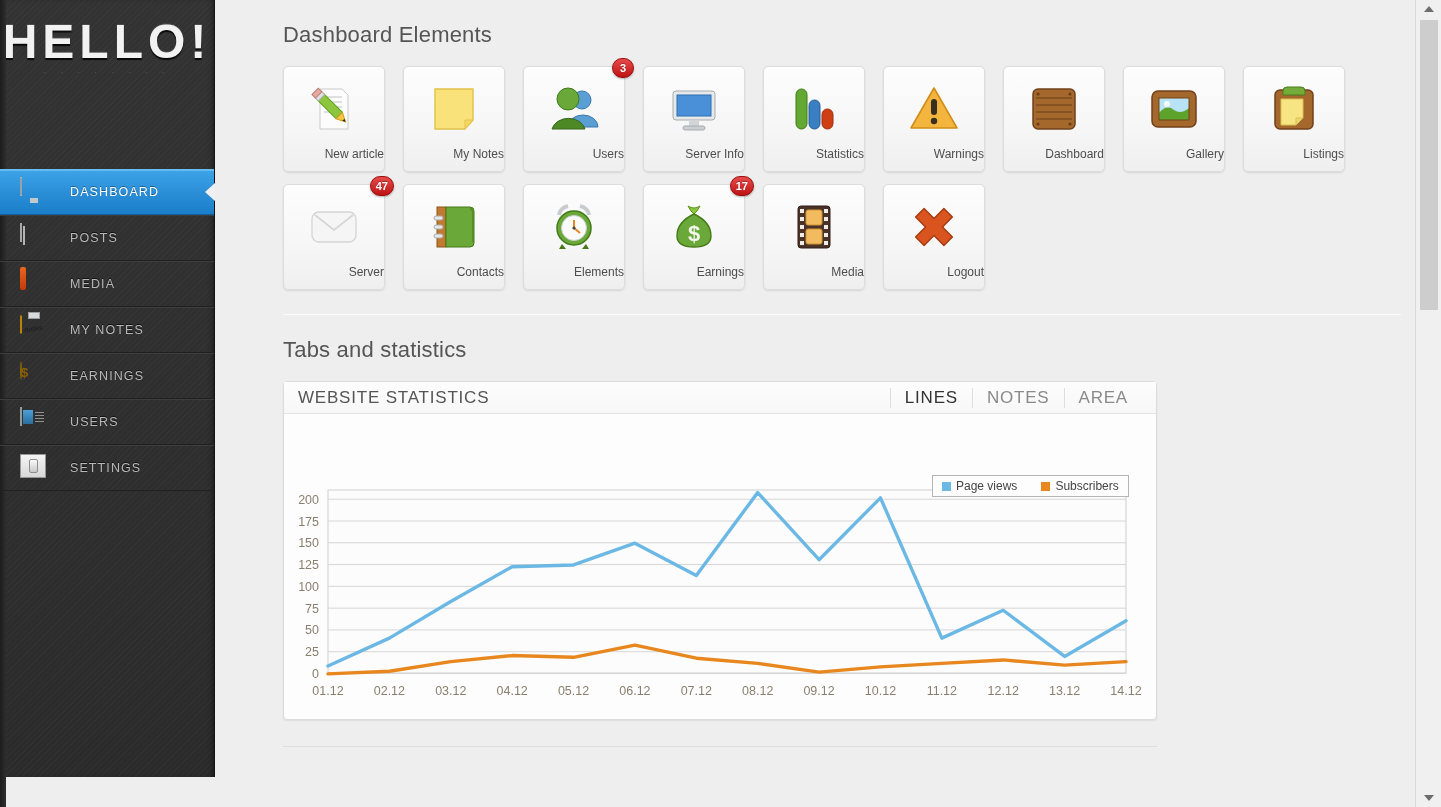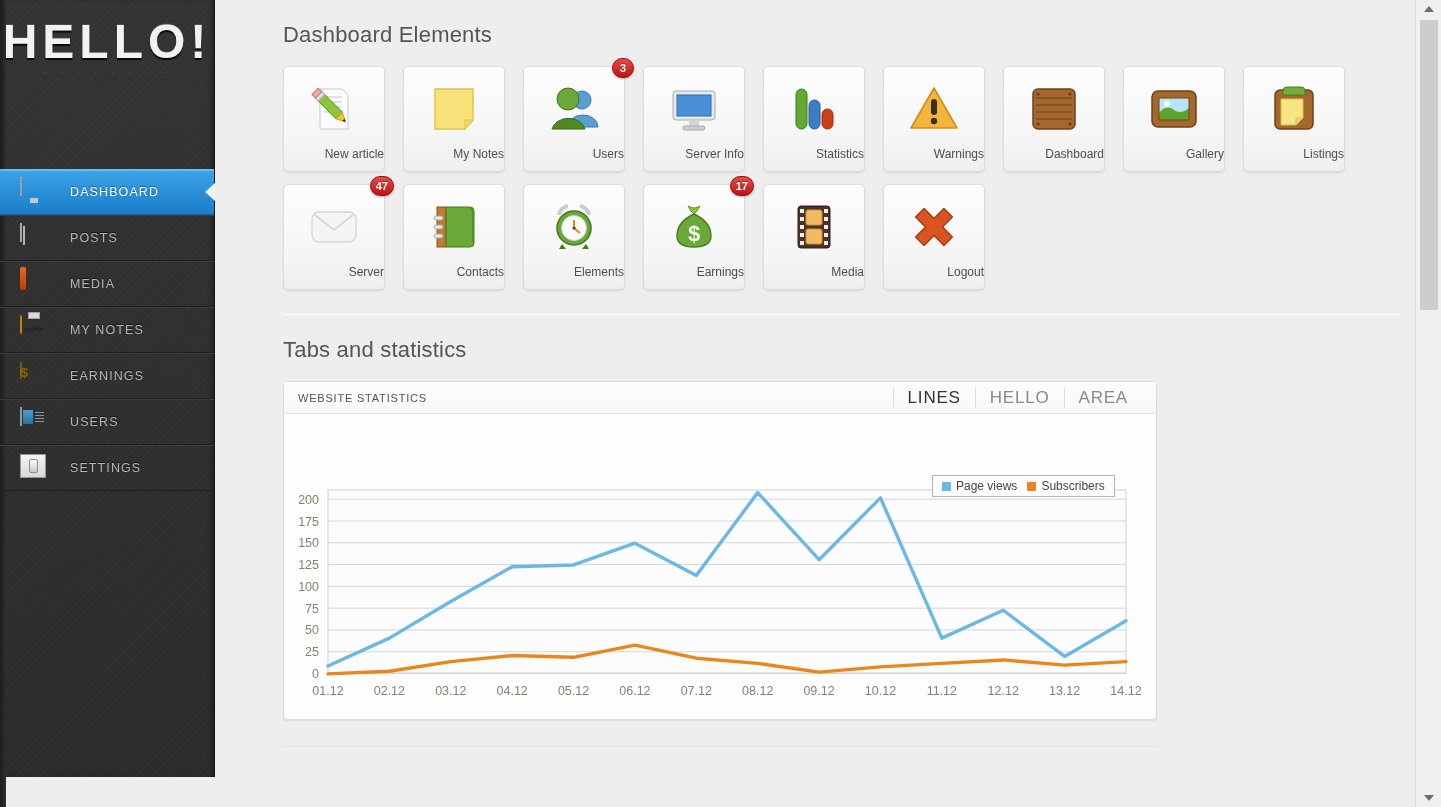--- a/index.html
+++ b/index.html
@@ -188,21 +188,21 @@
     box-shadow: 0 1px 2px rgba(0,0,0,0.07);
   }
   .panel-head {
     height: 32px;
     display: flex; align-items: center;
     padding: 0 14px;
     border-bottom: 1px solid #e3e3e3;
     background: linear-gradient(180deg,#fdfdfd,#f7f7f7);
   }
   .panel-title {
-    font-size: 11px;
+    font-size: 17px;
     color: #555;
     letter-spacing: 0.8px;
   }
   .panel-tabs { margin-left: auto; display: flex; align-items: center; }
   .panel-tab {
     font-size: 17px;
     color: #8a8a8a;
     letter-spacing: 0.8px;
     padding: 0 14px;
     border-left: 1px solid #dedede;
@@ -212,21 +212,21 @@
 
   .panel-body { height: 305px; position: relative; }
   .chart-svg { display:block; }
 
   .legend {
     position: absolute;
     left: 648px; top: 61px;
     background: #fdfdfd;
     border: 1px solid #b5b5b5;
     padding: 3px 9px;
-    display: flex; align-items: center; gap: 10px;
+    display: flex; align-items: center; gap: 24px;
     font-size: 12px; color: #444;
   }
   .legend-item { display: flex; align-items: center; gap: 5px; }
   .legend-swatch { width: 9px; height: 9px; display:inline-block; }
 
   .bottom-rule { height:1px; background:#dedede; margin: 26px 0 0 0; width: 874px; }
 
   
   .scrollbar {
     position: absolute; right: 0; top: 0;
@@ -550,21 +550,21 @@
 
       <div class="divider"></div>
 
       <h2 class="section-title">Tabs and statistics</h2>
 
       <section class="panel">
         <div class="panel-head">
           <span class="panel-title">WEBSITE STATISTICS</span>
           <div class="panel-tabs">
             <span class="panel-tab active">LINES</span>
-            <span class="panel-tab">HELLO</span>
+            <span class="panel-tab">NOTES</span>
             <span class="panel-tab">AREA</span>
           </div>
         </div>
 
         <div class="panel-body">
           <svg class="chart-svg" id="chart" width="872" height="305" viewBox="0 0 872 305">
               <rect x="44" y="76" width="798" height="183" fill="#fcfcfc" stroke="#cfcfcf" stroke-width="1"></rect>
               <line x1="44" y1="259.5" x2="842" y2="259.5" stroke="#d6d6d6" stroke-width="1"></line>
               <text x="35" y="264" text-anchor="end" font-size="12.5" fill="#8a7f6e" font-family="Liberation Sans, sans-serif">0</text>
               <line x1="44" y1="237.71428571428572" x2="842" y2="237.71428571428572" stroke="#d6d6d6" stroke-width="1"></line>

